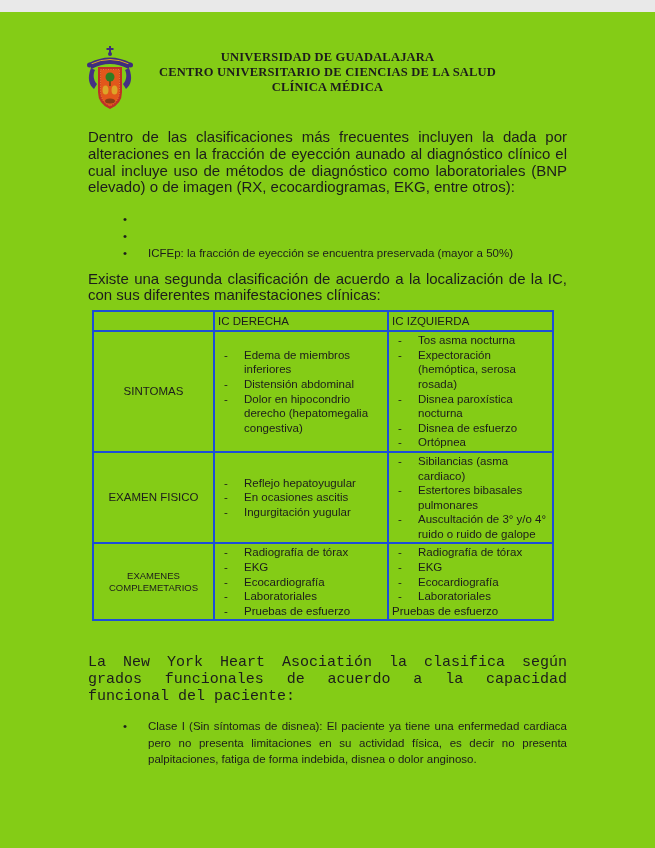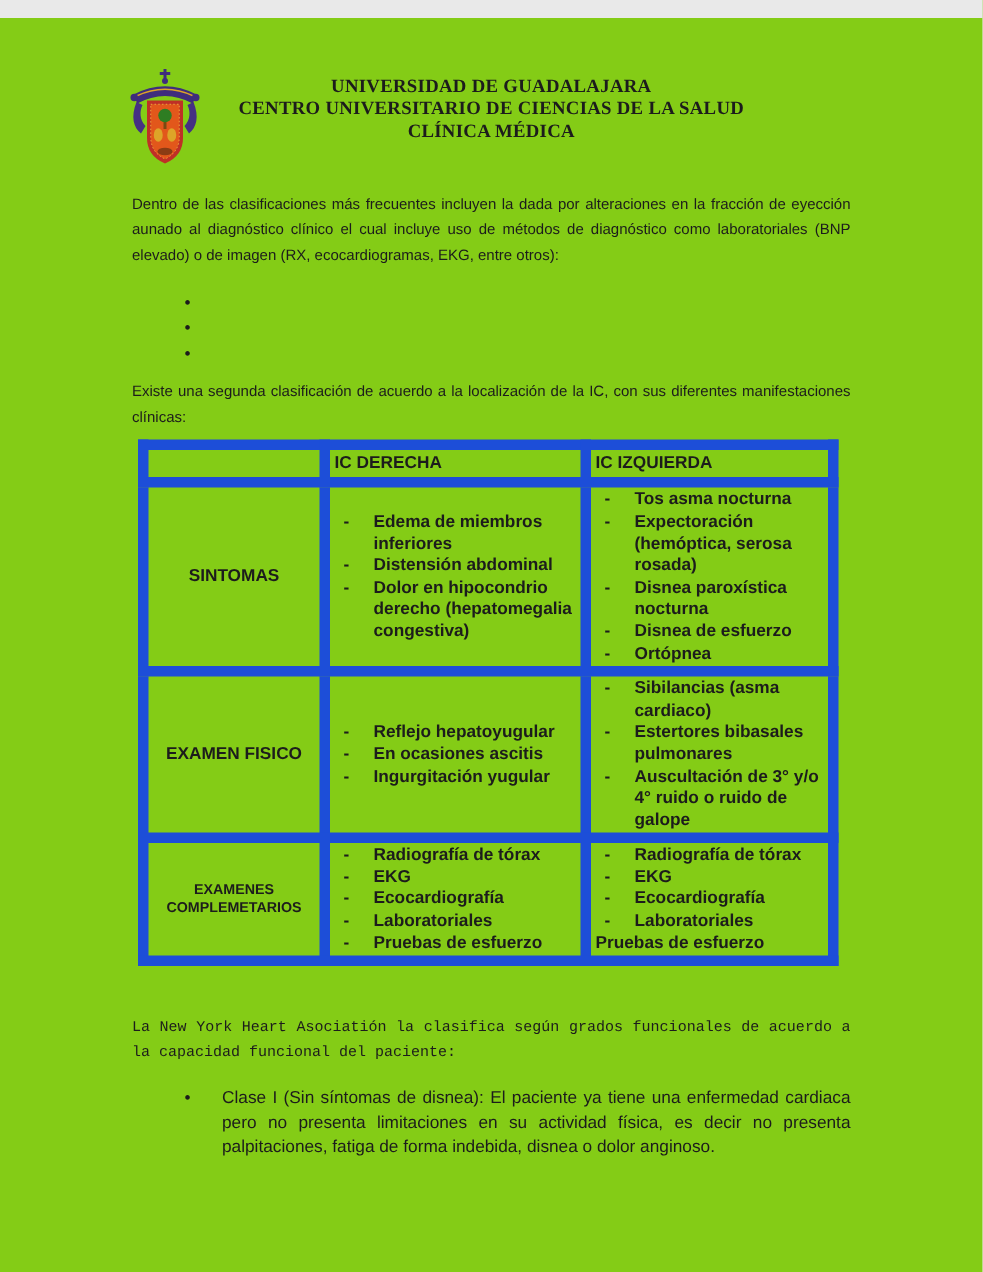--- a/index.html
+++ b/index.html
@@ -23,21 +23,21 @@
     text-align: center;
     font-family: "Liberation Serif", serif;
     font-weight: bold;
     font-size: 12.5px;
     line-height: 15px;
     letter-spacing: 0.2px;
   }
   
   .content { margin: 0 88px; }
   .para {
-    font-size: 10px;
+    font-size: 15px;
     line-height: 16.8px;
     text-align: justify;
   }
   .p1 { margin-top: 34px; }
   .bullets { margin-top: 15px; }
   .bullet-item {
     display: flex;
     font-size: 11.5px;
     line-height: 16.8px;
   }
@@ -53,24 +53,23 @@
   
   table.ic-table {
     border-collapse: collapse;
     table-layout: fixed;
     width: 460px;
     margin: 6px 0 0 4px;
     font-size: 11.5px;
     line-height: 14.6px;
   }
   .ic-table td {
-    border: 7px solid #1d4ed8;
+    border: 2px solid #1d4ed8;
     vertical-align: middle;
     padding: 1px 2px;
-    font-weight: bold;
   }
   .ic-table tr.hdr td {
     height: 16px;
     padding: 1px 3px;
     vertical-align: middle;
   }
   .label-cell { text-align: center; }
   .label-small { font-size: 9.5px; line-height: 12px; }
   .ditem { display: flex; }
   .dash {
@@ -126,20 +125,21 @@
 
     <div class="bullets">
       <div class="bullet-item">
         <span class="bullet-marker">•</span>
       </div>
       <div class="bullet-item">
         <span class="bullet-marker">•</span>
       </div>
       <div class="bullet-item">
         <span class="bullet-marker">•</span>
+        <span class="bullet-text">ICFEp: la fracción de eyección se encuentra preservada (mayor a 50%)</span>
       </div>
     </div>
 
     <div class="para p2">Existe una segunda clasificación de acuerdo a la localización de la IC, con sus diferentes manifestaciones clínicas:</div>
 
     <table class="ic-table">
       <colgroup>
         <col style="width:121px">
         <col style="width:174px">
         <col style="width:165px">

